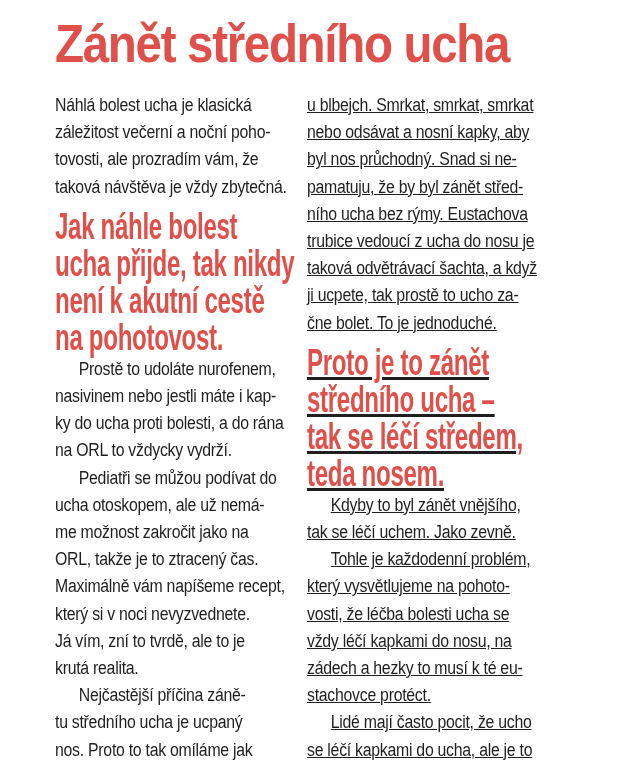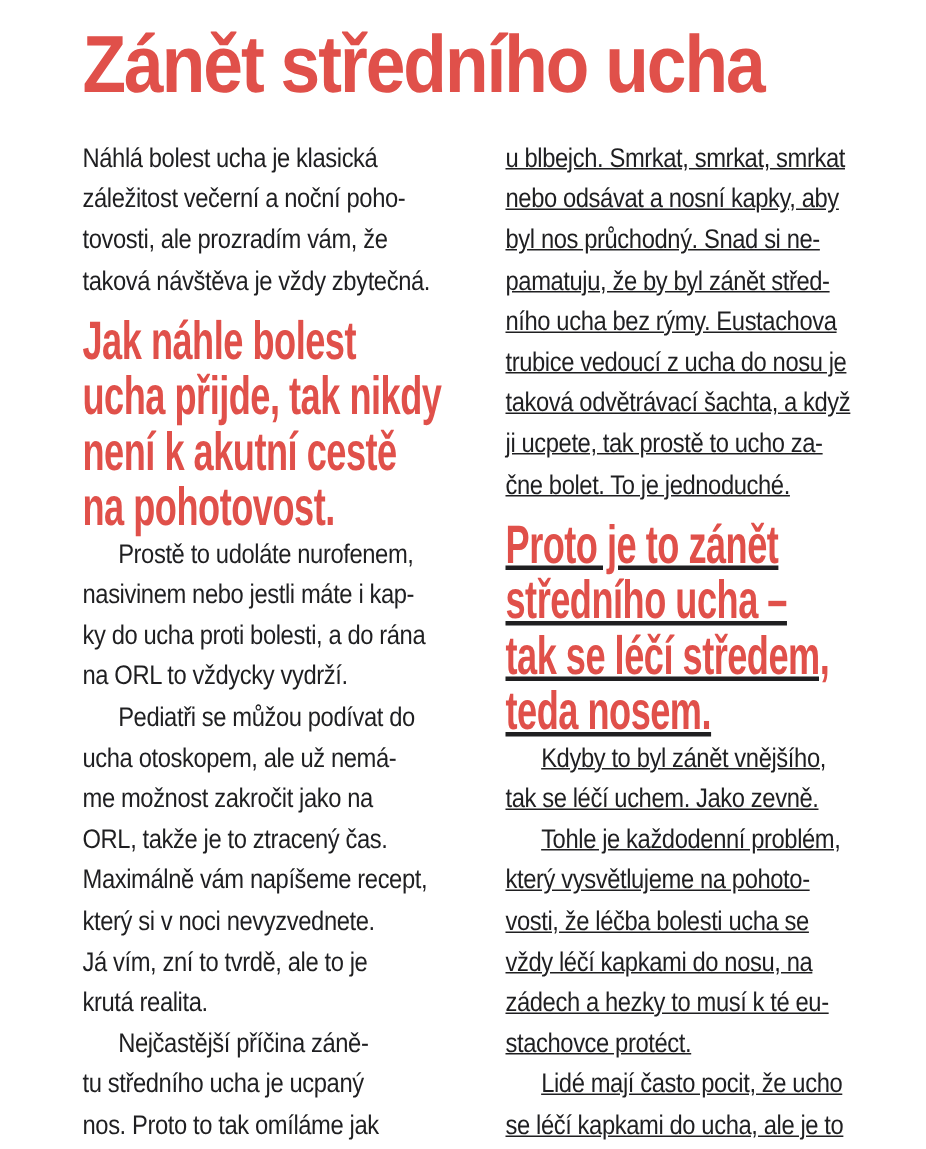--- a/index.html
+++ b/index.html
@@ -27,21 +27,20 @@
     line-height: 54px;
     font-weight: 700;
     letter-spacing: -1.5px;
     color: #e0504a;
     white-space: pre;
     transform: scaleX(0.88);
     transform-origin: left top;
   }
   .cols {
     display: flex;
-    gap: 30px;
   }
   .col {
     flex: 0 0 auto;
   }
   .col-left  { width: 252px; }
   .col-right { width: 265px; text-decoration: underline; }
   p.body {
     margin: 0;
     font-size: 18px;
     line-height: 27.2px;

